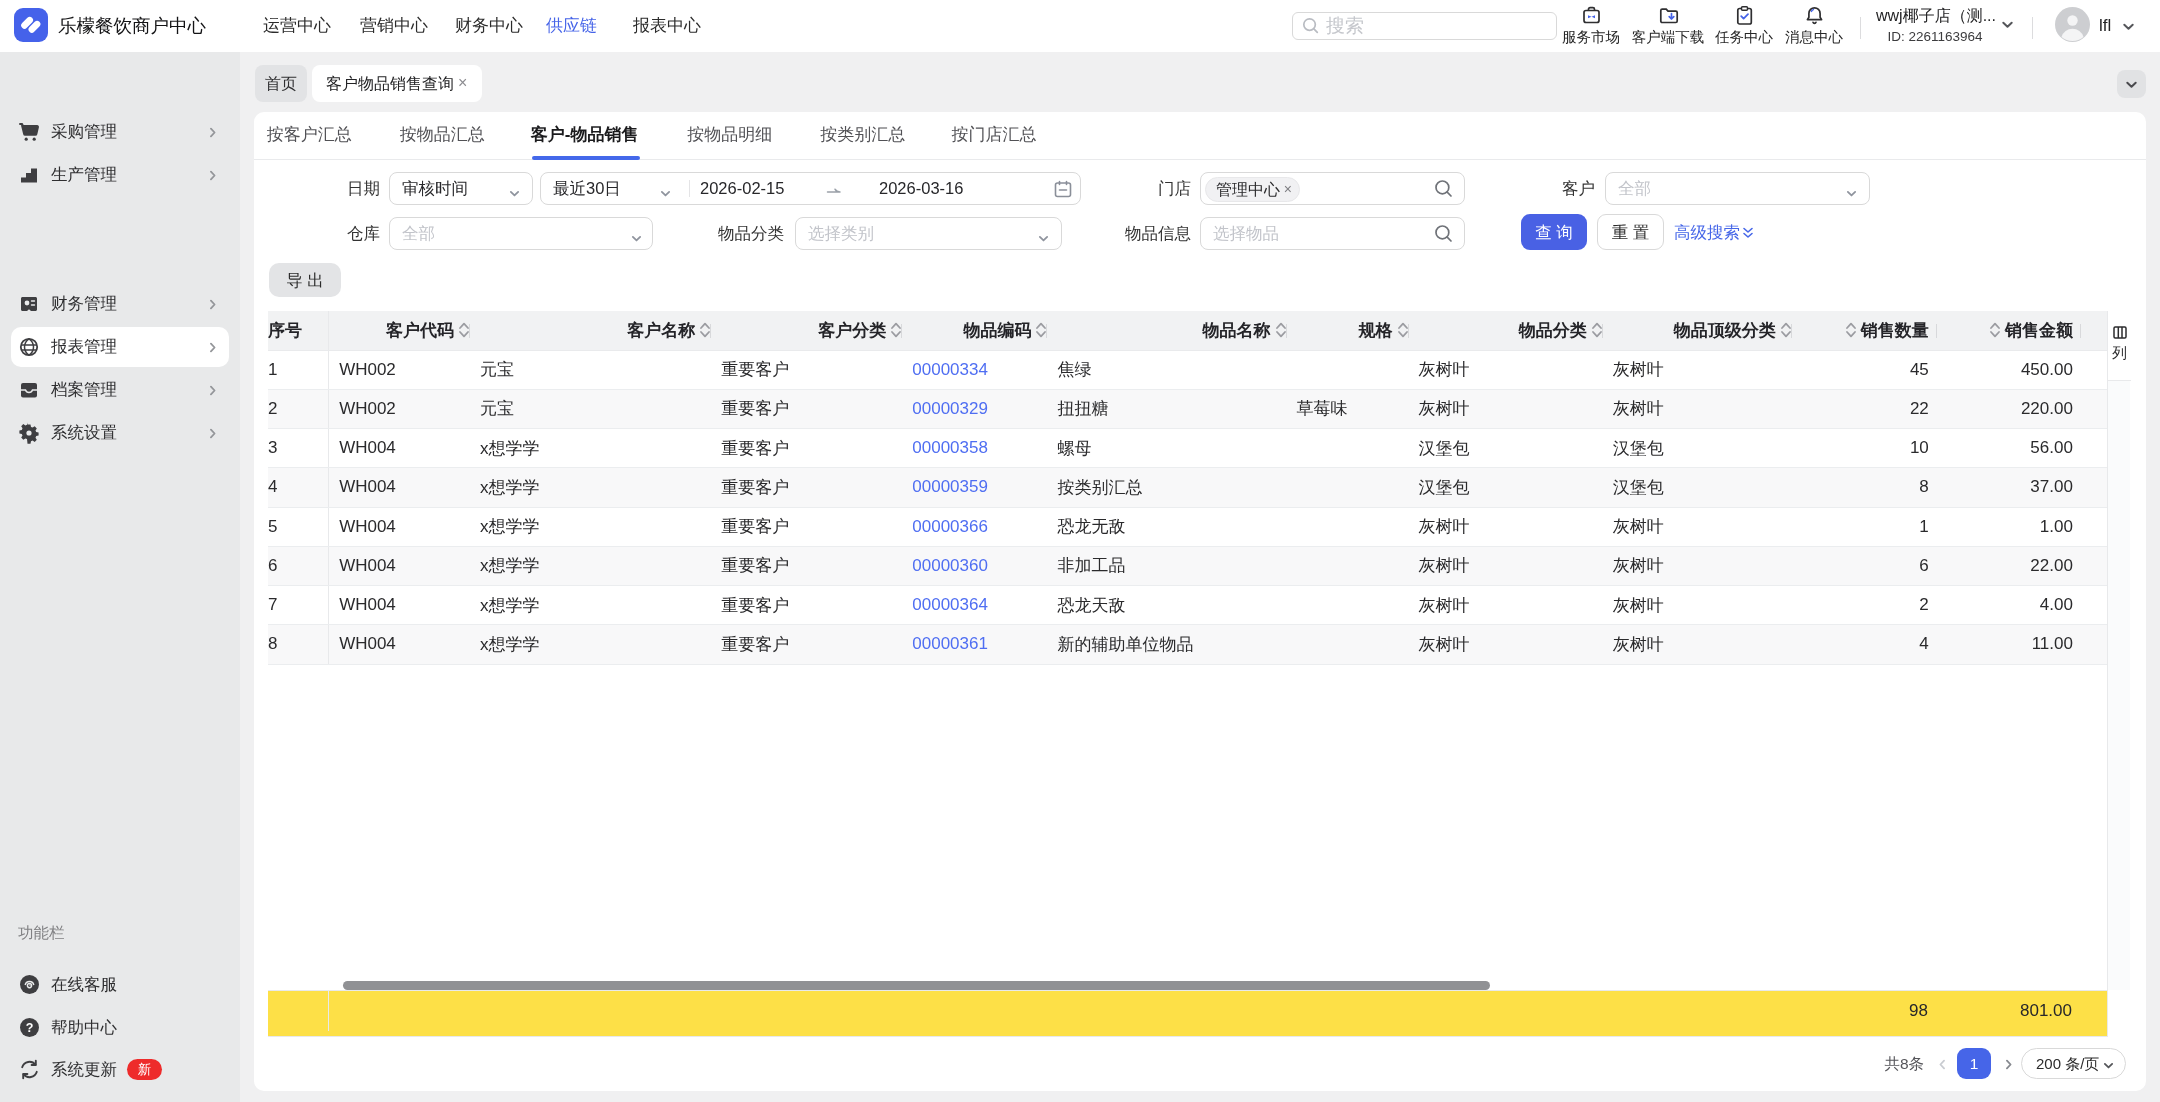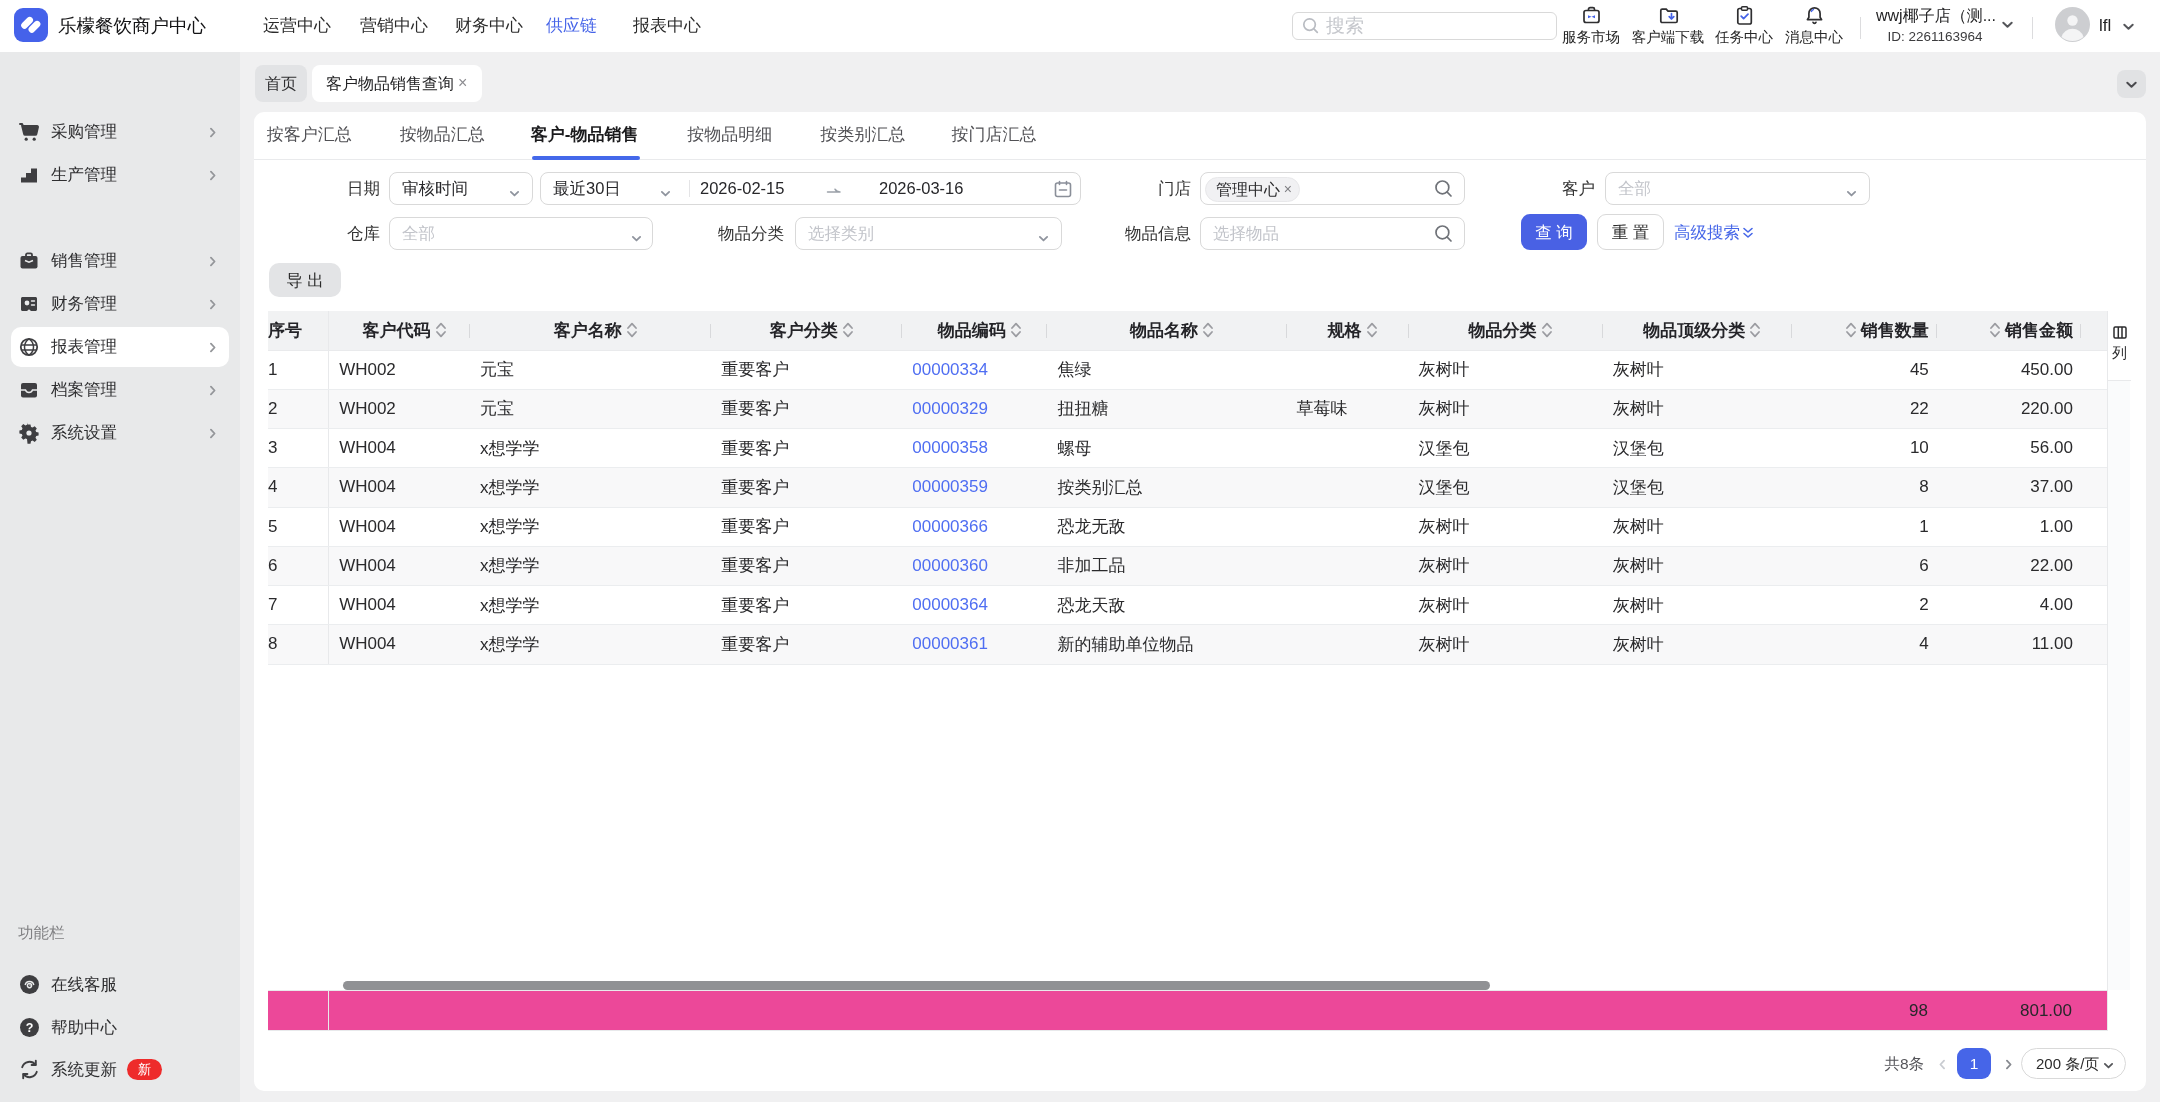--- a/index.html
+++ b/index.html
@@ -25,32 +25,32 @@
 .flb{height:33px;line-height:33px;font-size:16.5px;color:#333;text-align:right}
 .ctl{height:33px;border:1px solid #d9d9d9;border-radius:8px;background:#fff;font-size:16.5px;color:#27272a}
 .ctl .ph{color:#c2c4ca}
 .ctl .tx{position:absolute;left:12px;top:0;height:31px;line-height:31px;white-space:nowrap}
 .caret{position:absolute;top:12px}
 .mag{position:absolute;top:6px}
 .r1{top:60px}.r2{top:105px}
 .btn{text-align:center;font-size:16.5px}
 #exp{left:15px;top:151px;width:72px;height:34px;line-height:34px;background:#e3e4e6;border-radius:10px;color:#2b2b2b;text-align:center;font-size:16.5px}
 #tbl{left:14px;top:199px;width:1840px;border-collapse:collapse;table-layout:fixed}
-#tbl th{height:39px;background:#f1f2f3;font-size:17px;color:#242428;font-weight:700;text-align:center;padding:0 0 0 10px;border-bottom:1px solid #e9eaec;position:relative;white-space:nowrap;overflow:hidden}
+#tbl th{height:39px;background:#f1f2f3;font-size:17px;color:#242428;font-weight:700;text-align:right;padding:0 0 0 10px;border-bottom:1px solid #e9eaec;position:relative;white-space:nowrap;overflow:hidden}
 #tbl td{height:39.25px;font-size:17px;color:#2a2a2c;padding:0 0 0 10px;border-bottom:1px solid #ebedef;white-space:nowrap;overflow:hidden}
 #tbl .c{text-align:left;padding:0}
 #tbl .n{text-align:right;padding:0 8px 0 0}
 #tbl tr.z td{background:#f8f8f9}
 #tbl .bl{color:#4f6ef2}
 #tbl th.sep:after{content:"";position:absolute;right:0;top:13px;width:1px;height:14px;background:#d8d9db}
 .colbd{border-right:1px solid #e8e9eb}
 #rtool{left:1854px;top:199px;width:23px;height:70px;background:#fff;border-bottom:1px solid #e8e9eb;text-align:center}
 #rtool .lz{position:absolute;top:33px;left:0;width:100%;font-size:15px;color:#2c2c2e;text-align:center}
 #sbar{left:89px;top:869px;width:1147px;height:9px;border-radius:4.5px;background:#909194}
-#sum{left:14px;top:878px;width:1840px;height:41px;border-top:1px solid #e8e9eb;border-bottom:1px solid #e8e9eb;border-right:1px solid #e8e9eb;background:#ec4899}
+#sum{left:14px;top:878px;width:1840px;height:47px;border-top:1px solid #e8e9eb;border-bottom:1px solid #e8e9eb;border-right:1px solid #e8e9eb;background:#fde047}
 #sum span{position:absolute;top:0;height:40px;line-height:40px;font-size:17px;color:#27272a;text-align:right}
 .pgt{font-size:15.5px;color:#55555a}
 #pg1{left:1703px;top:936px;width:34px;height:31px;line-height:31px;border-radius:9px;background:#4665e8;color:#fff;font-size:15.5px;text-align:center}
 #pgsz{left:1767px;top:936px;width:105px;height:31px;border:1px solid #d9d9d9;border-radius:15.5px;background:#fff;font-size:15px;color:#2b2b2b}
 </style></head><body>
 <div id="top" class="a">
 <div class="a" style="left:14px;top:8px"><svg width="34" height="34" viewBox="0 0 34 34" fill="none">
         <rect width="34" height="34" rx="9" fill="#4562ea"></rect>
         <g transform="rotate(45 17 17)">
           <rect x="9.4" y="11.2" width="6.6" height="14" rx="3.3" fill="#fff"></rect>
@@ -129,31 +129,20 @@
       <span class="txt">采购管理</span>
       <span class="ch"><svg width="13" height="13" viewBox="0 0 13 13" fill="none">
           <path d="M4.94 2.6 L8.58 6.5 L4.94 10.4" stroke="#94969a" stroke-width="1.8" stroke-linecap="round" stroke-linejoin="round"></path>
         </svg></span>
     </div>
 <div class="a mi" style="top:101px">
       <span class="ic"><svg width="22" height="22" viewBox="0 0 22 22" fill="none">
           <path d="M3 18.5v-5h5v-4.5h5V4.5h6v14z" fill="#3e3e41"></path>
         </svg></span>
       <span class="txt">生产管理</span>
-      <span class="ch"><svg width="13" height="13" viewBox="0 0 13 13" fill="none">
-          <path d="M4.94 2.6 L8.58 6.5 L4.94 10.4" stroke="#94969a" stroke-width="1.8" stroke-linecap="round" stroke-linejoin="round"></path>
-        </svg></span>
-    </div>
-<div class="a mi" style="top:187px">
-      <span class="ic"><svg width="22" height="22" viewBox="0 0 22 22" fill="none">
-          <rect x="2.5" y="6" width="17" height="12.5" rx="2" fill="#3e3e41"></rect>
-          <path d="M8 6V4.8C8 4 8.6 3.4 9.4 3.4h3.2c.8 0 1.4.6 1.4 1.4V6" stroke="#3e3e41" stroke-width="1.8"></path>
-          <path d="M7 10.5l4 1.8 4-1.8" stroke="#e9eaeb" stroke-width="1.5" fill="none"></path>
-        </svg></span>
-      <span class="txt">销售管理</span>
       <span class="ch"><svg width="13" height="13" viewBox="0 0 13 13" fill="none">
           <path d="M4.94 2.6 L8.58 6.5 L4.94 10.4" stroke="#94969a" stroke-width="1.8" stroke-linecap="round" stroke-linejoin="round"></path>
         </svg></span>
     </div>
 <div class="a mi" style="top:230px">
       <span class="ic"><svg width="22" height="22" viewBox="0 0 22 22" fill="none">
           <path d="M3 5.5C3 4.7 3.7 4 4.5 4h13c.8 0 1.5.7 1.5 1.5v11c0 .8-.7 1.5-1.5 1.5H13l-2-1.8L9 18H4.5C3.7 18 3 17.3 3 16.5v-11z" fill="#3e3e41"></path>
           <circle cx="9" cy="10" r="2.4" fill="#e9eaeb"></circle>
           <path d="M13.5 8h3M13.5 12h3" stroke="#e9eaeb" stroke-width="1.4" stroke-linecap="round"></path>
         </svg></span>

